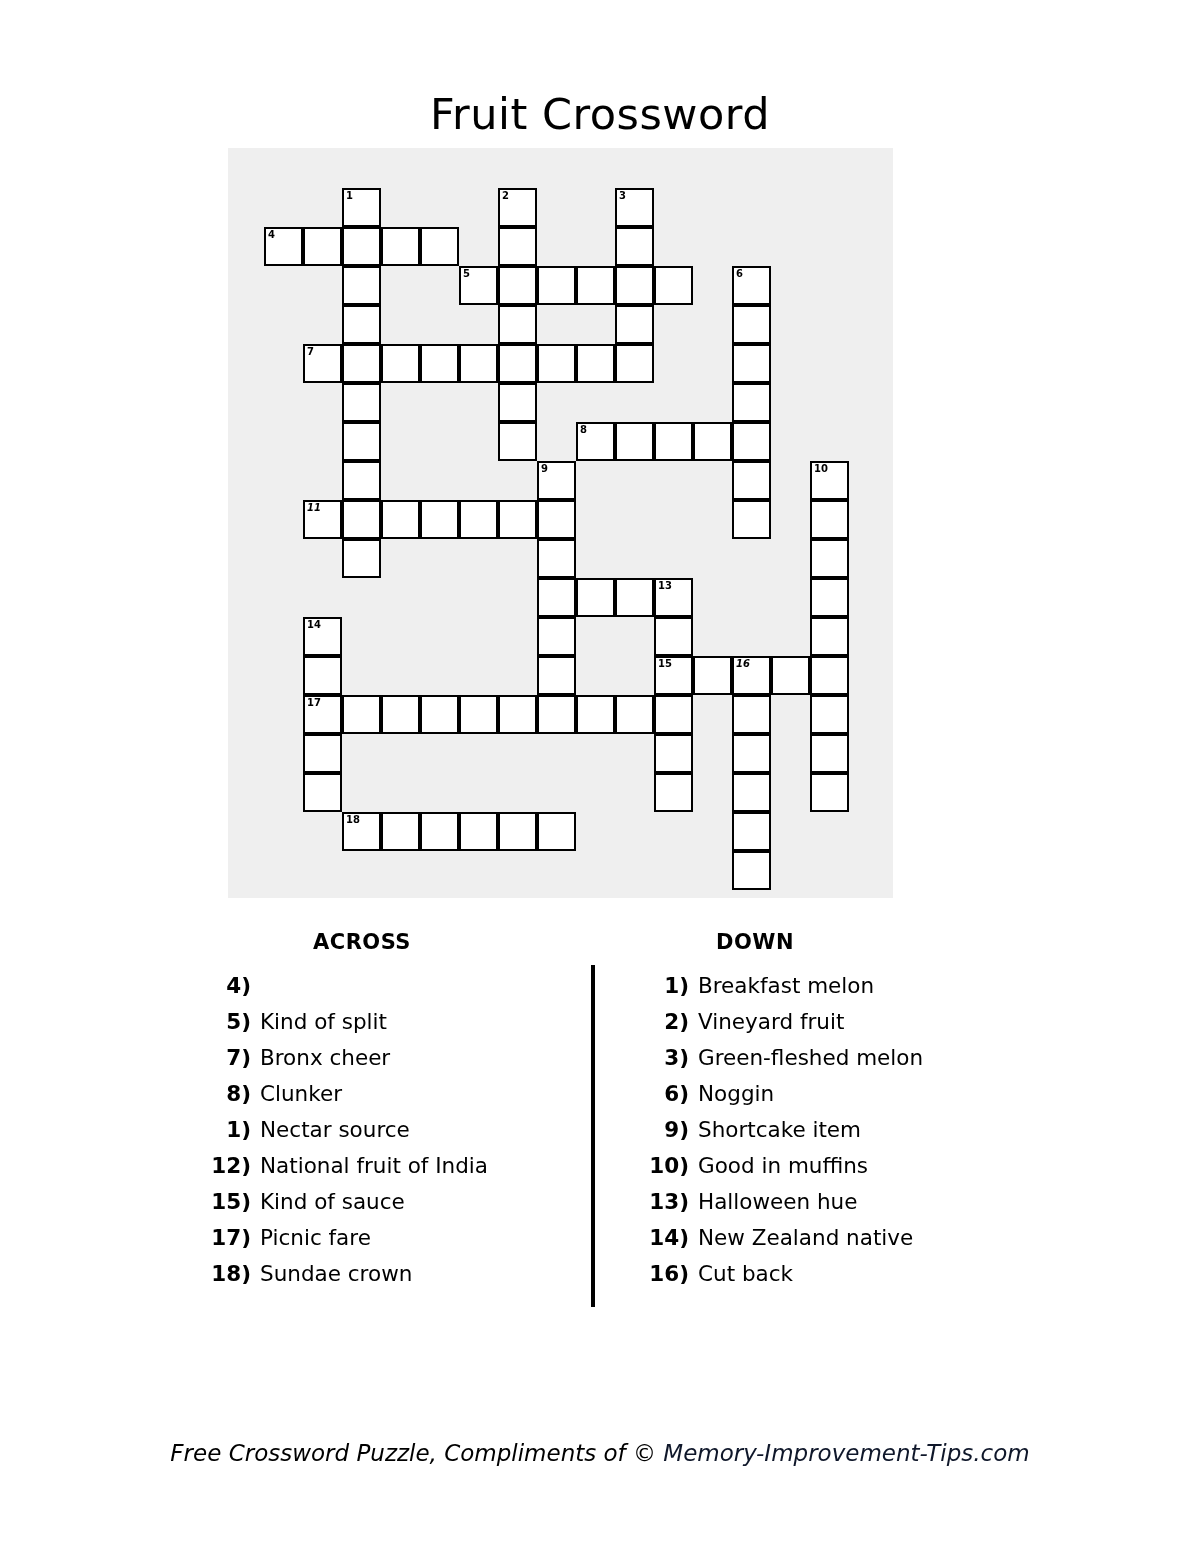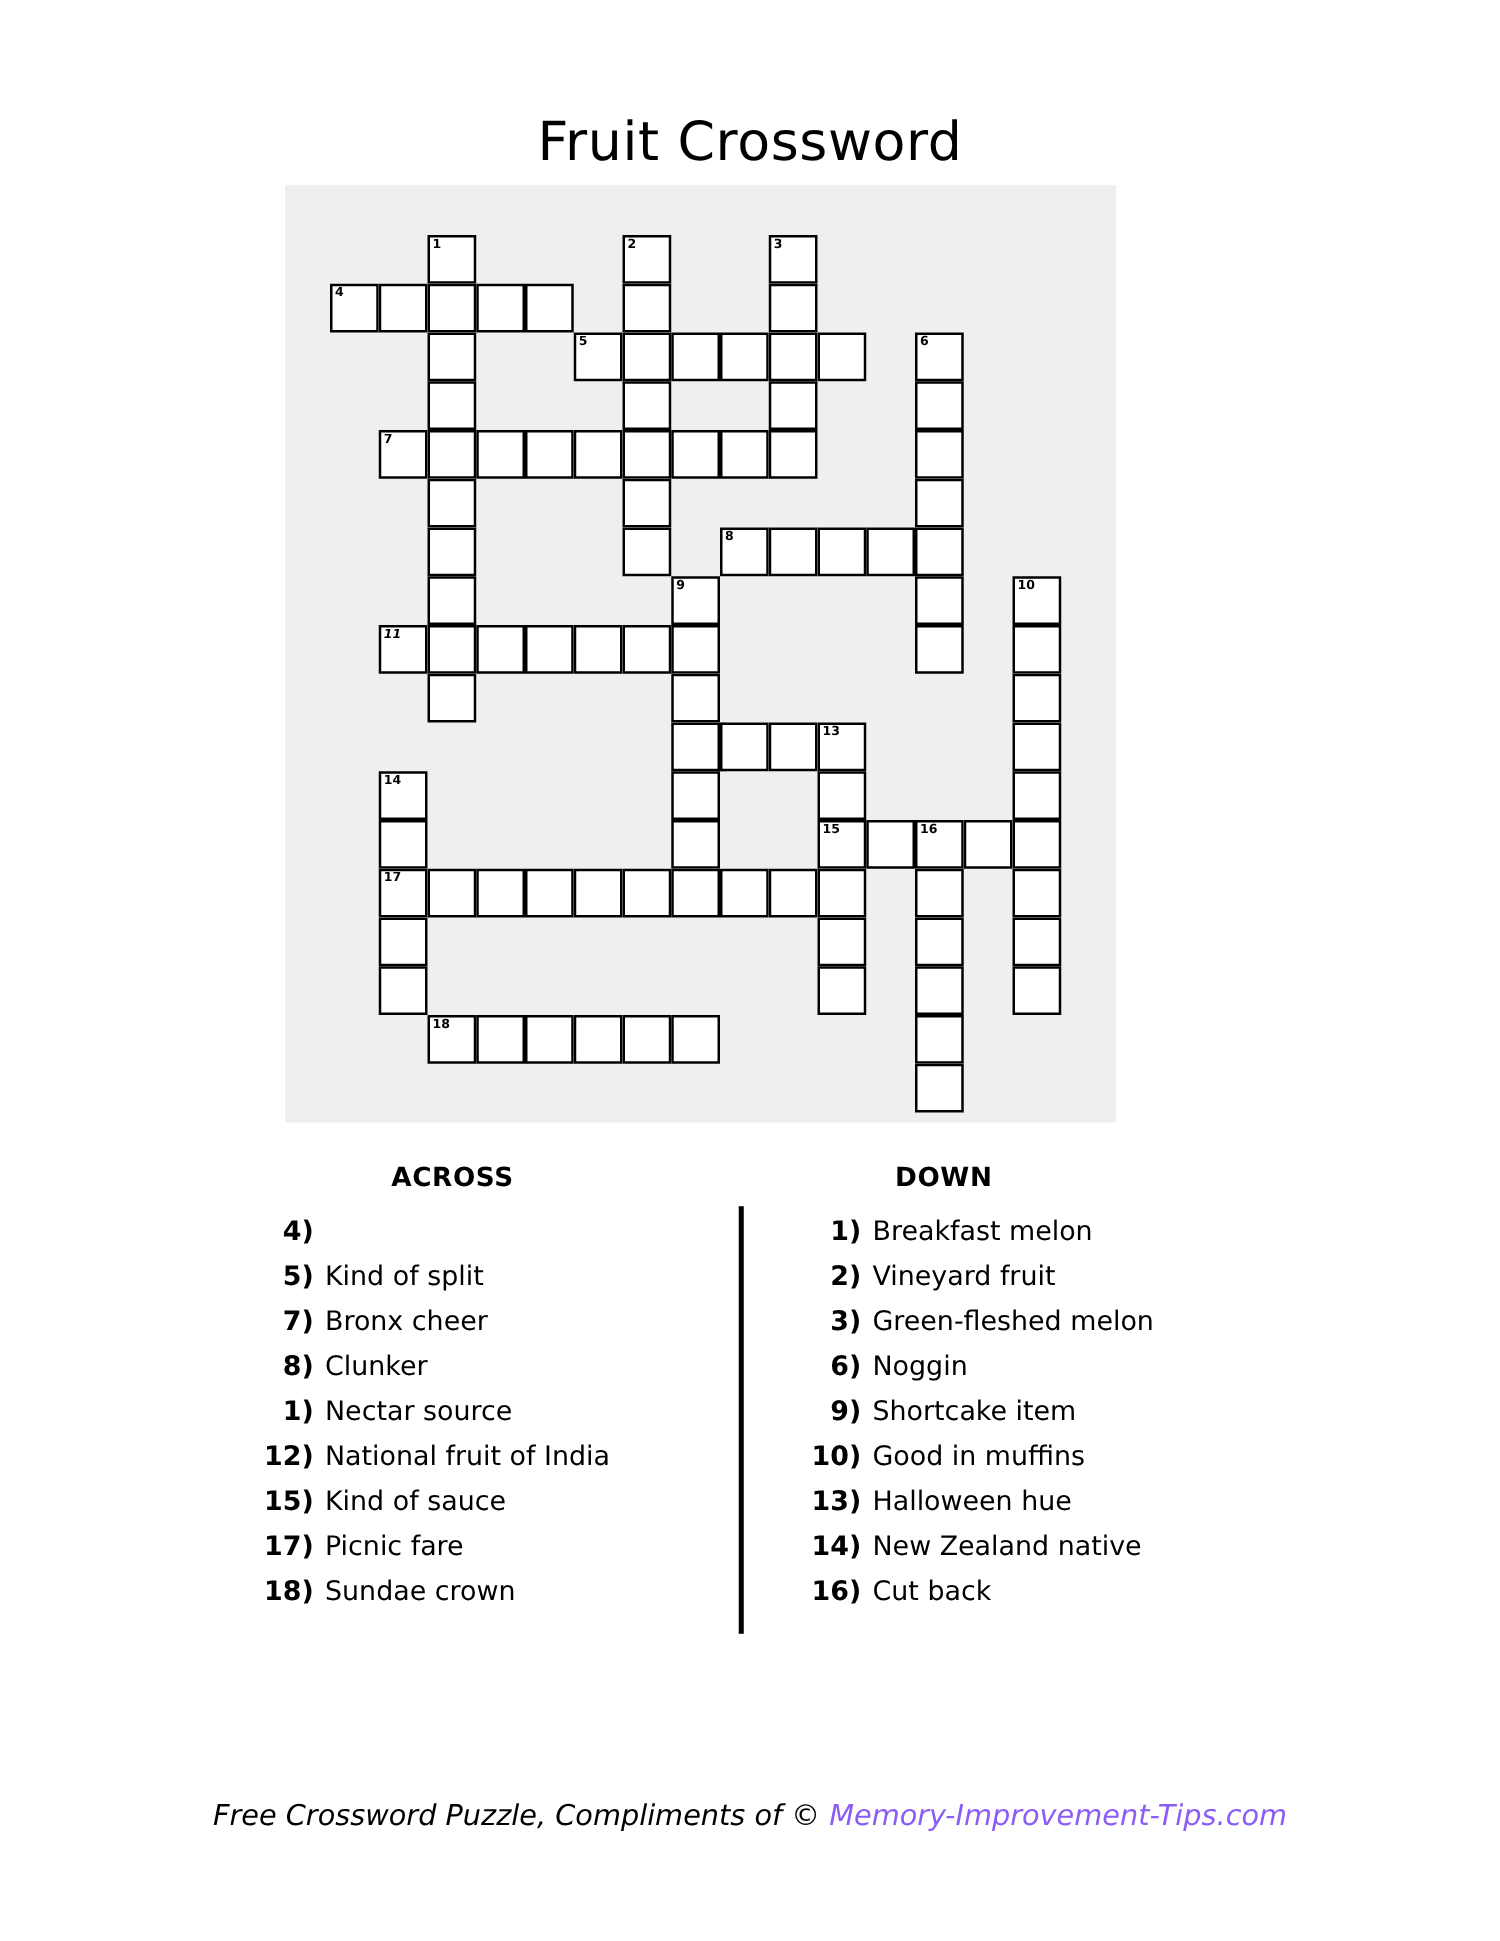--- a/index.html
+++ b/index.html
@@ -122,21 +122,21 @@
     position: absolute;
     left: 0;
     top: 1440px;
     width: 1200px;
     text-align: center;
     font-size: 23px;
     font-style: italic;
     font-family: "DejaVu Sans", sans-serif;
   }
   #footer .site {
-    color: #8b5cf6;
+    color: #0f172a;
   }
 </style>
 </head>
 <body>
 
 <div id="page">
 
   <h1 id="puzzle-title">Fruit Crossword</h1>
 
   <div id="grid-panel">
@@ -236,21 +236,21 @@
         </div>
         <div class="cell" style="left: 309px; top: 469px;"></div>
         <div class="cell" style="left: 426px; top: 469px;"></div>
         <div class="cell" style="left: 582px; top: 469px;"></div>
         <div class="cell" style="left: 75px; top: 508px;"></div>
         <div class="cell" style="left: 309px; top: 508px;"></div>
         <div class="cell" style="left: 426px; top: 508px;">
           <span class="num">15</span>
         </div>
         <div class="cell" style="left: 465px; top: 508px;"></div>
-        <div class="cell" style="left: 504px; top: 508px;">
+        <div class="cell" style="left: 504px; top: 508px; font-style: italic;">
           <span class="num">16</span>
         </div>
         <div class="cell" style="left: 543px; top: 508px;"></div>
         <div class="cell" style="left: 582px; top: 508px;"></div>
         <div class="cell" style="left: 75px; top: 547px;">
           <span class="num">17</span>
         </div>
         <div class="cell" style="left: 114px; top: 547px;"></div>
         <div class="cell" style="left: 153px; top: 547px;"></div>
         <div class="cell" style="left: 192px; top: 547px;"></div>

